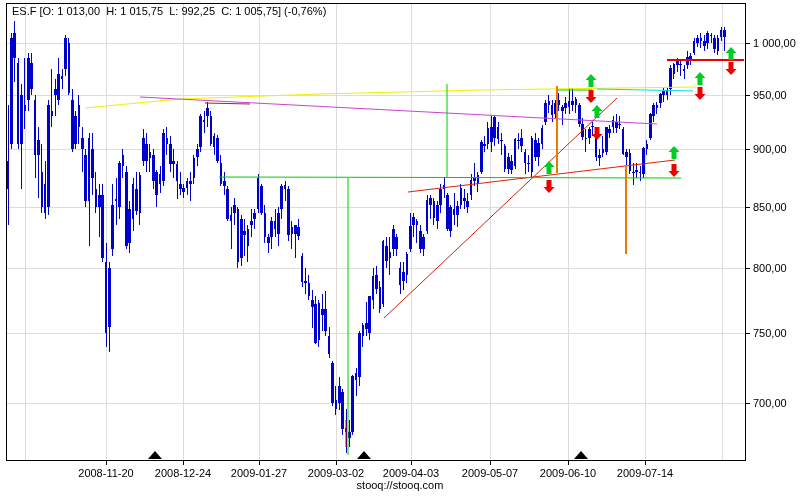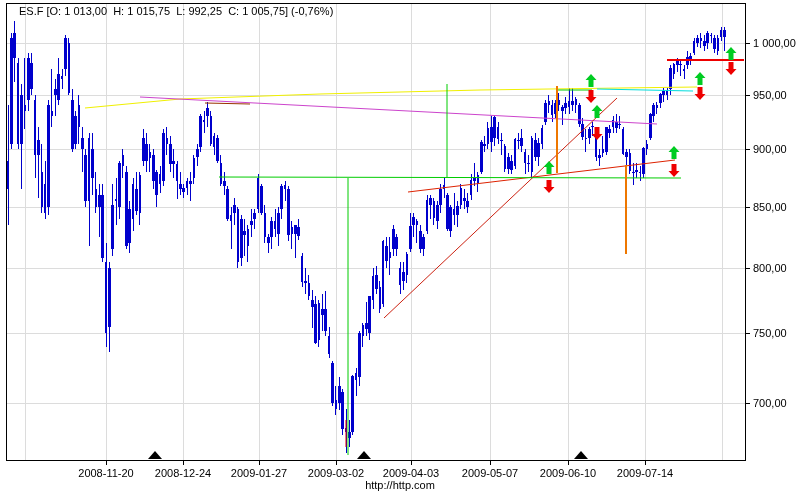--- a/index.html
+++ b/index.html
@@ -1,21 +1,21 @@
 <!DOCTYPE html>
 <html><head>
 <meta charset="utf-8">
 <style>
   html,body{margin:0;padding:0;background:#fff;}
   body{width:800px;height:500px;position:relative;overflow:hidden;
        font-family:"Liberation Sans",sans-serif;-webkit-font-smoothing:none;}
   #chart-wrap{position:absolute;left:0;top:0;width:800px;height:500px;}
   svg{position:absolute;left:0;top:0;}
   .ovl-text{position:absolute;color:#000;font-size:11px;line-height:13px;white-space:pre;}
-  #title{left:19px;top:5px;}
+  #title{left:12px;top:5px;}
   #watermark{left:0;right:0;top:479px;text-align:center;}
 </style>
 </head>
 <body>
 
 <div id="chart-wrap">
   <svg id="plot" width="800" height="500">
       <rect x="0" y="0" width="800" height="500" fill="#ffffff"></rect>
       <g stroke="#dcdcdc" stroke-width="1" shape-rendering="crispEdges">
         <line x1="6" y1="43.5" x2="745" y2="43.5"></line>
@@ -955,14 +955,14 @@
         <text x="411" y="477" font-size="11" fill="#000000" text-anchor="middle" font-family="&quot;Liberation Sans&quot;,sans-serif">2009-04-03</text>
         <line x1="490.5" y1="460" x2="490.5" y2="465" stroke="#000000" stroke-width="1" shape-rendering="crispEdges"></line>
         <text x="490" y="477" font-size="11" fill="#000000" text-anchor="middle" font-family="&quot;Liberation Sans&quot;,sans-serif">2009-05-07</text>
         <line x1="568.5" y1="460" x2="568.5" y2="465" stroke="#000000" stroke-width="1" shape-rendering="crispEdges"></line>
         <text x="568" y="477" font-size="11" fill="#000000" text-anchor="middle" font-family="&quot;Liberation Sans&quot;,sans-serif">2009-06-10</text>
         <line x1="645.5" y1="460" x2="645.5" y2="465" stroke="#000000" stroke-width="1" shape-rendering="crispEdges"></line>
         <text x="645" y="477" font-size="11" fill="#000000" text-anchor="middle" font-family="&quot;Liberation Sans&quot;,sans-serif">2009-07-14</text>
       </g>
     </svg>
   <div id="title" class="ovl-text">ES.F [O: 1 013,00  H: 1 015,75  L: 992,25  C: 1 005,75] (-0,76%)</div>
-  <div id="watermark" class="ovl-text">http://http.com</div>
+  <div id="watermark" class="ovl-text">stooq://stooq.com</div>
 </div>
 
 </body></html>

